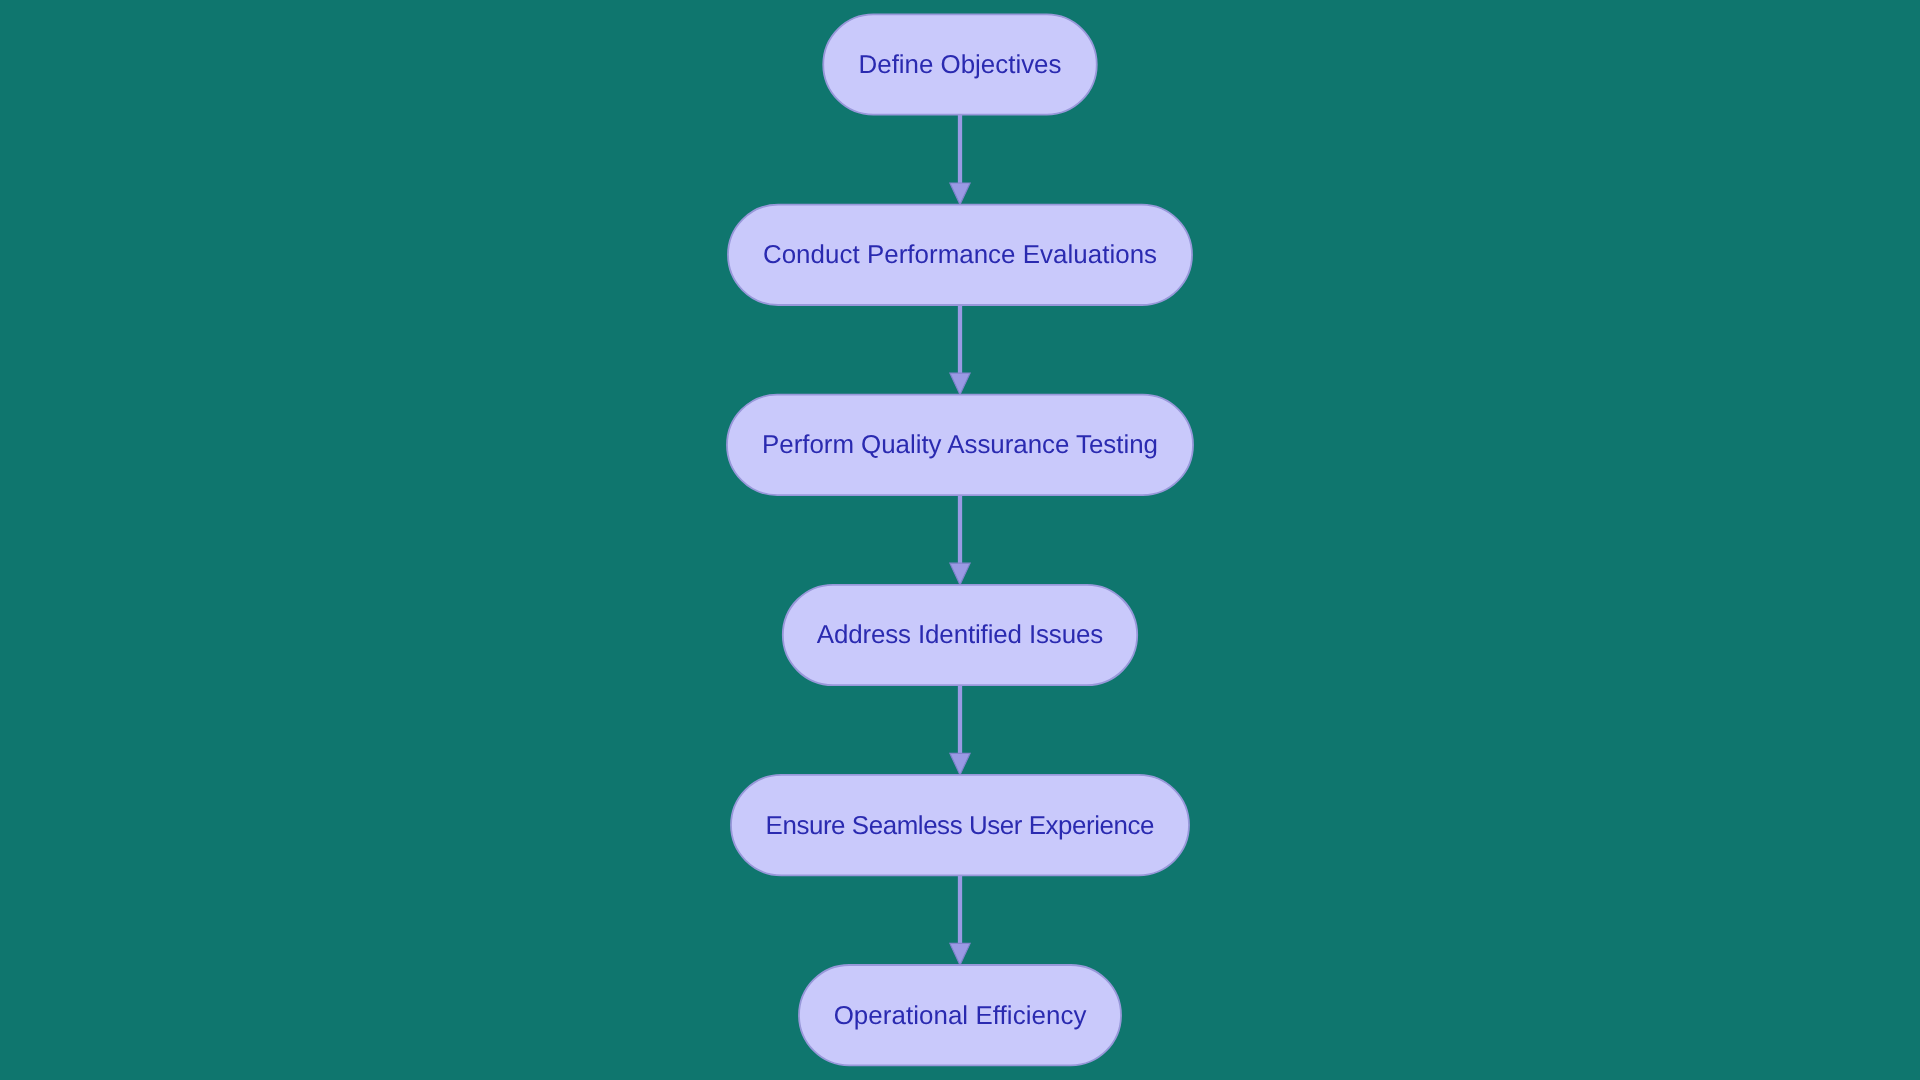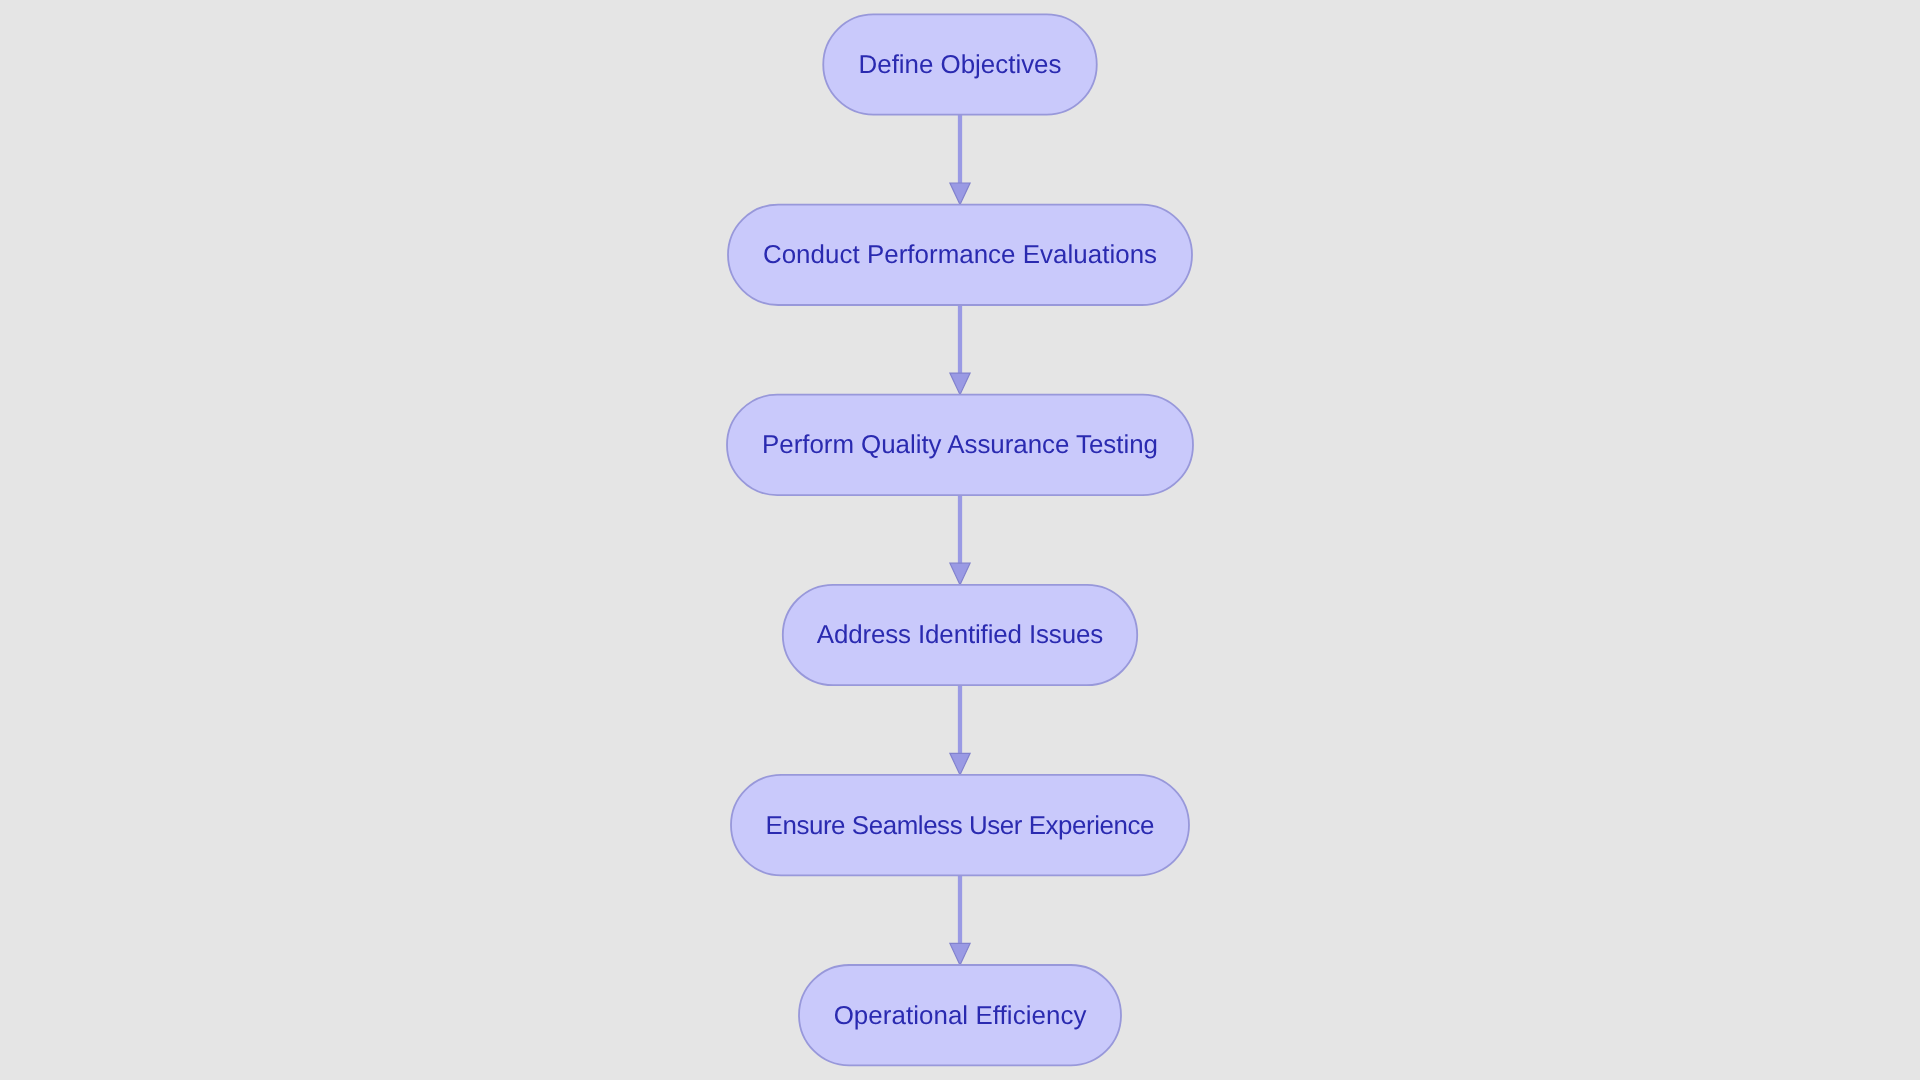--- a/index.html
+++ b/index.html
@@ -1,19 +1,19 @@
 <!DOCTYPE html>
 <html><head>
 <meta charset="utf-8">
 <title>Process Flowchart</title>
 <style>
   html,body{margin:0;padding:0;}
   body{width:1920px;height:1080px;background:#ffffff;overflow:hidden;
        font-family:"Liberation Sans",sans-serif;}
-  #canvas{position:relative;width:1920px;height:1080px;background:#e5e5e5;}
+  #canvas{position:relative;width:1920px;height:1080px;background:#0f766e;}
   svg.flow{position:absolute;left:0;top:0;width:1920px;height:1080px;display:block;
            transform:translateZ(0);}
   .node-shape{fill:#c9c9fb;stroke:#9898da;stroke-width:1.8;}
   .node-label{fill:#2a2ab0;font-family:"Liberation Sans",sans-serif;font-size:25.9px;
               text-anchor:middle;dominant-baseline:auto;white-space:pre;
               -webkit-font-smoothing:antialiased;text-rendering:geometricPrecision;}
   .edge-line{stroke:#9a9ae4;stroke-width:4.3;fill:none;stroke-linecap:butt;}
   .edge-head{fill:#9a9ae4;stroke:#8282ce;stroke-width:1.2;stroke-linejoin:miter;}
 </style>
 </head>

